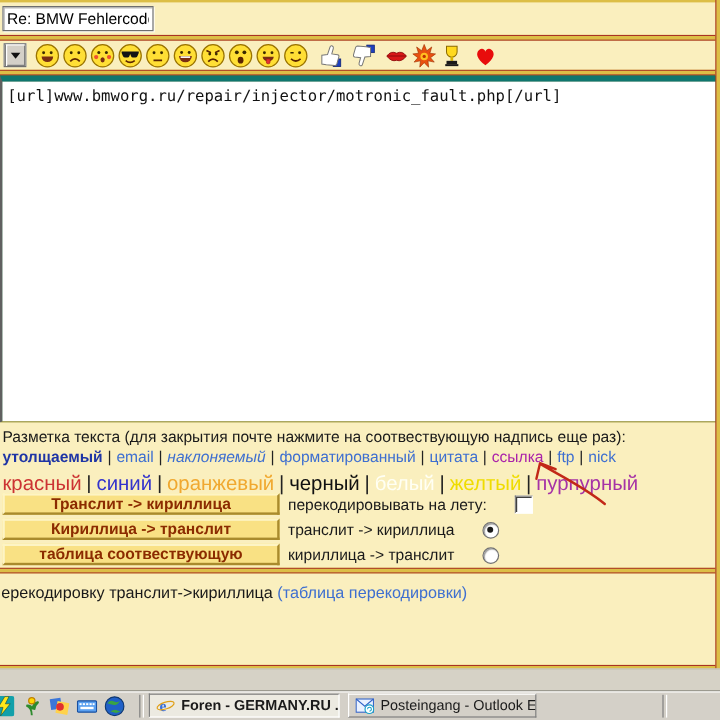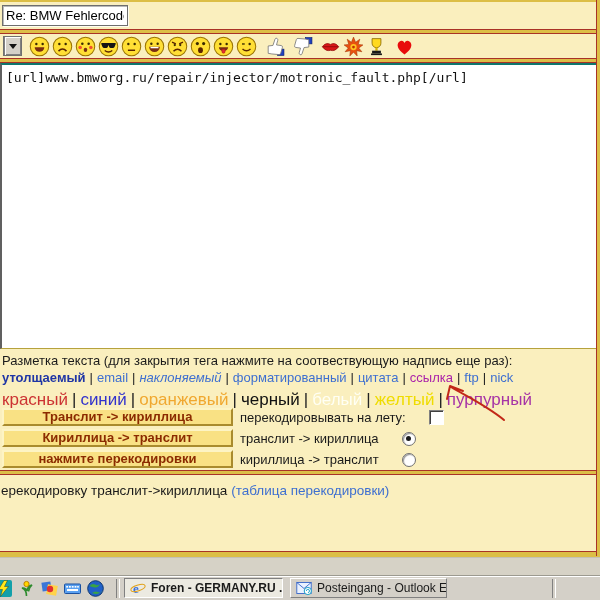--- a/index.html
+++ b/index.html
@@ -21,21 +21,21 @@
   .combo-text{width:86px;font:13px "Liberation Sans",sans-serif;padding:1px 4px;}
   .combo-btn{width:16px;background:#D4D0C8;border-left:1px solid #808080;
       box-shadow:inset 1px 1px 0 #FFF, inset -1px -1px 0 #808080;
       display:flex;align-items:center;justify-content:center;}
   .arrow-down{width:0;height:0;border-left:4px solid transparent;border-right:4px solid transparent;border-top:5px solid #111;}
   .icon-strip{display:flex;align-items:center;margin-left:7px;}
   .icon-strip .em{width:21px;height:21px;margin-right:2px;cursor:pointer;flex:0 0 auto;}
   .icon-strip .x-gap{margin-left:5px;}
   .em svg{width:100%;height:100%;display:block;}
   
-  .white{height:283px;background:#14532d;border-top:2px solid #0f766e;border-left:2px solid #606060;border-bottom:1px solid #B6A23C;}
+  .white{height:283px;background:#14532d;border-top:5px solid #0f766e;border-left:2px solid #606060;border-bottom:1px solid #B6A23C;}
   .white textarea{width:100%;height:100%;box-sizing:border-box;border:none;resize:none;outline:none;
       background:#FFF;padding:5px 4px;font:13px "DejaVu Sans Mono",monospace;color:#111;}
   
   .sec-markup{height:121px;font-size:13px;}
   .mk-header{position:absolute;left:2px;top:4px;}
   .mk-tags{position:absolute;left:2px;top:21px;font-size:13px;white-space:nowrap;}
   .mk-colors{position:absolute;left:2px;top:41px;font-size:17px;white-space:nowrap;}
   .sep{color:#222;margin:0 4px;}
   .tag{cursor:pointer;}
   .tag.b{font-weight:bold;}
@@ -221,34 +221,34 @@
     </div>
   </div>
 
   <div class="hr"></div>
 
   <div class="white">
     <textarea spellcheck="false" style="">[url]www.bmworg.ru/repair/injector/motronic_fault.php[/url]</textarea>
   </div>
 
   <div class="sec sec-markup">
-    <div class="mk-header">Разметка текста (для закрытия тега нажмите на соотвествующую надпись еще раз):</div>
+    <div class="mk-header">Разметка текста (для закрытия почте нажмите на соотвествующую надпись еще раз):</div>
 
     <div class="mk-tags">
       <span class="tag b" style="color: rgb(31, 53, 165);">утолщаемый</span><span class="sep">|</span><span class="tag" style="color: rgb(62, 111, 208);">email</span><span class="sep">|</span><span class="tag i" style="color: rgb(62, 111, 208);">наклоняемый</span><span class="sep">|</span><span class="tag" style="color: rgb(62, 111, 208);">форматированный</span><span class="sep">|</span><span class="tag" style="color: rgb(62, 111, 208);">цитата</span><span class="sep">|</span><span class="tag" style="color: rgb(170, 34, 170);">ссылка</span><span class="sep">|</span><span class="tag" style="color: rgb(62, 111, 208);">ftp</span><span class="sep">|</span><span class="tag" style="color: rgb(62, 111, 208);">nick</span>
     </div>
 
     <div class="mk-colors">
       <span class="clr" style="color: rgb(204, 51, 51);">красный</span><span class="sep">|</span><span class="clr" style="color: rgb(51, 51, 204);">синий</span><span class="sep">|</span><span class="clr" style="color: rgb(240, 168, 48);">оранжевый</span><span class="sep">|</span><span class="clr" style="color: rgb(17, 17, 17);">черный</span><span class="sep">|</span><span class="clr" style="color: rgb(255, 255, 244);">белый</span><span class="sep">|</span><span class="clr" style="color: rgb(239, 220, 0);">желтый</span><span class="sep">|</span><span class="clr" style="color: rgb(166, 51, 166);">пурпурный</span>
     </div>
 
     <div class="conv-btns">
       <button class="conv-btn">Транслит -&gt; кириллица</button>
       <button class="conv-btn">Кириллица -&gt; транслит</button>
-      <button class="conv-btn">нажмите перекодировки</button>
+      <button class="conv-btn">таблица соотвествующую</button>
     </div>
 
     <div class="opts">
       <div class="opt-row">
         <span class="lbl">перекодировывать на лету:</span>
         <span class="cbox"></span>
       </div>
       <div class="opt-row">
         <span class="lbl">транслит -&gt; кириллица</span>
         <span class="radio checked"></span>

